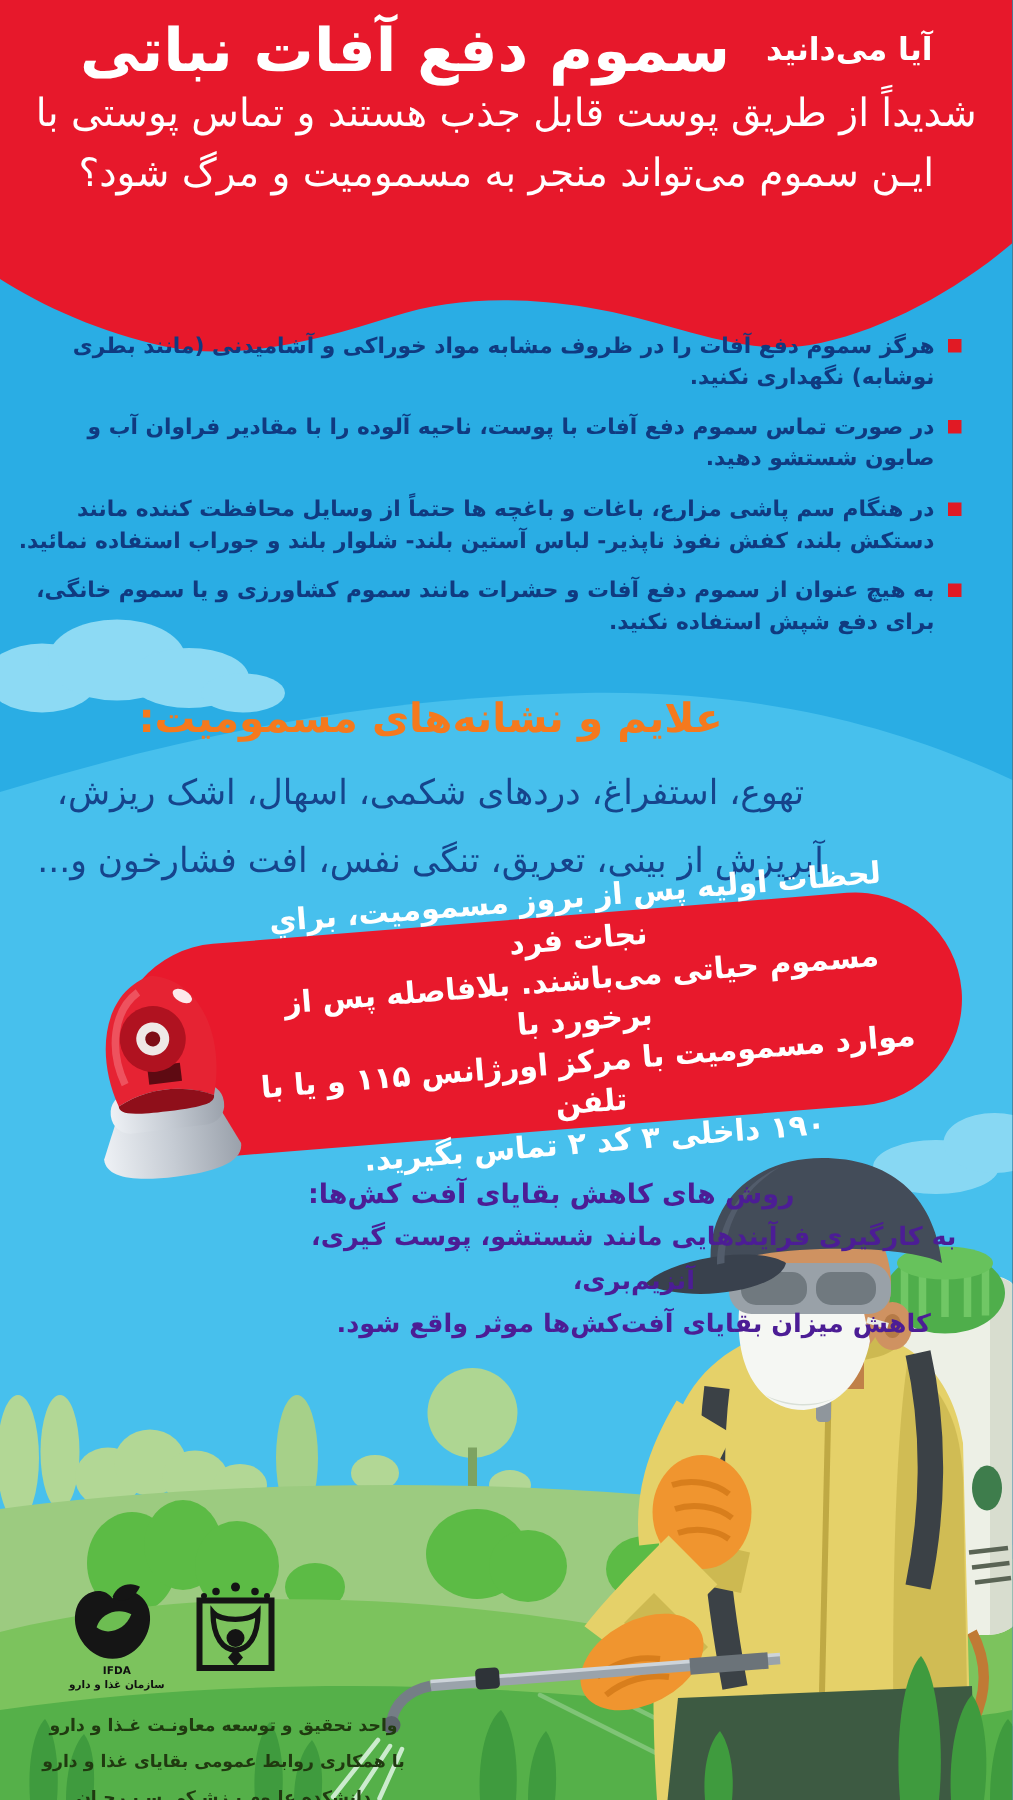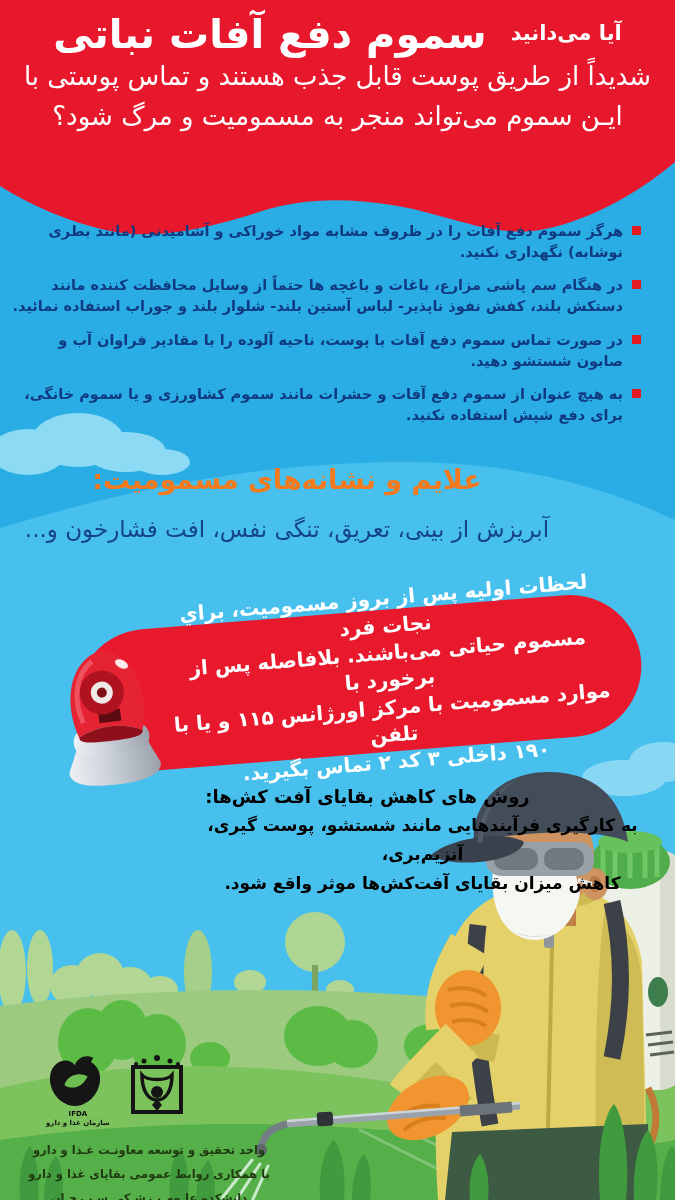--- a/index.html
+++ b/index.html
@@ -41,21 +41,21 @@
     background:#e8192c; border-radius:75px; transform:rotate(-4.6deg);
   }
   .pill-inner {
     height:100%; box-sizing:border-box; padding:12px 30px 12px 92px;
     display:flex; flex-direction:column; justify-content:center;
     text-align:center; color:#fff; font-weight:700; font-size:20px; line-height:1.37; direction:rtl;
   }
   .siren { position:absolute; top:634px; left:42px; z-index:4; }
 
   
-  .residue { position:absolute; top:786px; left:0; width:675px; z-index:3; direction:rtl; color:#000000; font-weight:700; }
+  .residue { position:absolute; top:786px; left:0; width:675px; z-index:3; direction:rtl; color:#4c1d95; font-weight:700; }
   .res-title { text-align:center; font-size:18px; margin-bottom:4px; transform:translateX(30px); }
   .res-lines { width:505px; text-align:center; font-size:17px; line-height:1.72; }
 
   
   .logos { position:absolute; left:46px; top:1054px; z-index:3; display:flex; align-items:flex-start; gap:16px; }
   .logo-box { text-align:center; }
   .ifda-caption { font-size:7px; color:#101010; font-weight:700; line-height:1.3; direction:rtl; }
   .footer-lines {
     position:absolute; left:20px; top:1138px; width:258px; z-index:3;
     direction:rtl; text-align:center; color:#203a10; font-size:11.5px; font-weight:700; line-height:2.1;
@@ -222,34 +222,35 @@
     <div class="h-sub">ایـن سموم می‌تواند منجر به مسمومیت و مرگ شود؟</div>
   </div>
 
   <div class="bullets">
     <div class="b-item">
       <span class="b-sq"></span>
       <span>هرگز سموم دفع آفات را در ظروف مشابه مواد خوراکی و آشامیدنی (مانند بطری نوشابه) نگهداری نکنید.</span>
     </div>
     <div class="b-item">
       <span class="b-sq"></span>
-      <span>در هنگام سم پاشی مزارع، باغات و باغچه ها حتماً از وسایل محافظت کننده مانند دستکش بلند، کفش نفوذ ناپذیر- لباس آستین بلند- شلوار بلند و جوراب استفاده نمائید.</span>
+      <span>در صورت تماس سموم دفع آفات با پوست، ناحیه آلوده را با مقادیر فراوان آب و صابون شستشو دهید.</span>
     </div>
     <div class="b-item">
       <span class="b-sq"></span>
-      <span>در صورت تماس سموم دفع آفات با پوست، ناحیه آلوده را با مقادیر فراوان آب و صابون شستشو دهید.</span>
+      <span>در هنگام سم پاشی مزارع، باغات و باغچه ها حتماً از وسایل محافظت کننده مانند دستکش بلند، کفش نفوذ ناپذیر- لباس آستین بلند- شلوار بلند و جوراب استفاده نمائید.</span>
     </div>
     <div class="b-item">
       <span class="b-sq"></span>
       <span>به هیچ عنوان از سموم دفع آفات و حشرات مانند سموم کشاورزی و یا سموم خانگی، برای دفع شپش استفاده نکنید.</span>
     </div>
   </div>
 
   <div class="symptoms">
     <div class="sym-title">علایم و نشانه‌های مسمومیت:</div>
+    <div class="sym-line">تهوع، استفراغ، دردهای شکمی، اسهال، اشک ریزش،</div>
     <div class="sym-line">آبریزش از بینی، تعریق، تنگی نفس، افت فشارخون و...</div>
   </div>
 
   <div class="pill">
     <div class="pill-inner">
       <div>لحظات اولیه پس از بروز مسمومیت، براي نجات فرد</div>
       <div>مسموم حیاتی می‌باشند. بلافاصله پس از برخورد با</div>
       <div>موارد مسمومیت با مرکز اورژانس ۱۱۵ و یا با تلفن</div>
       <div>۱۹۰ داخلی ۳ کد ۲ تماس بگیرید.</div>
     </div>

